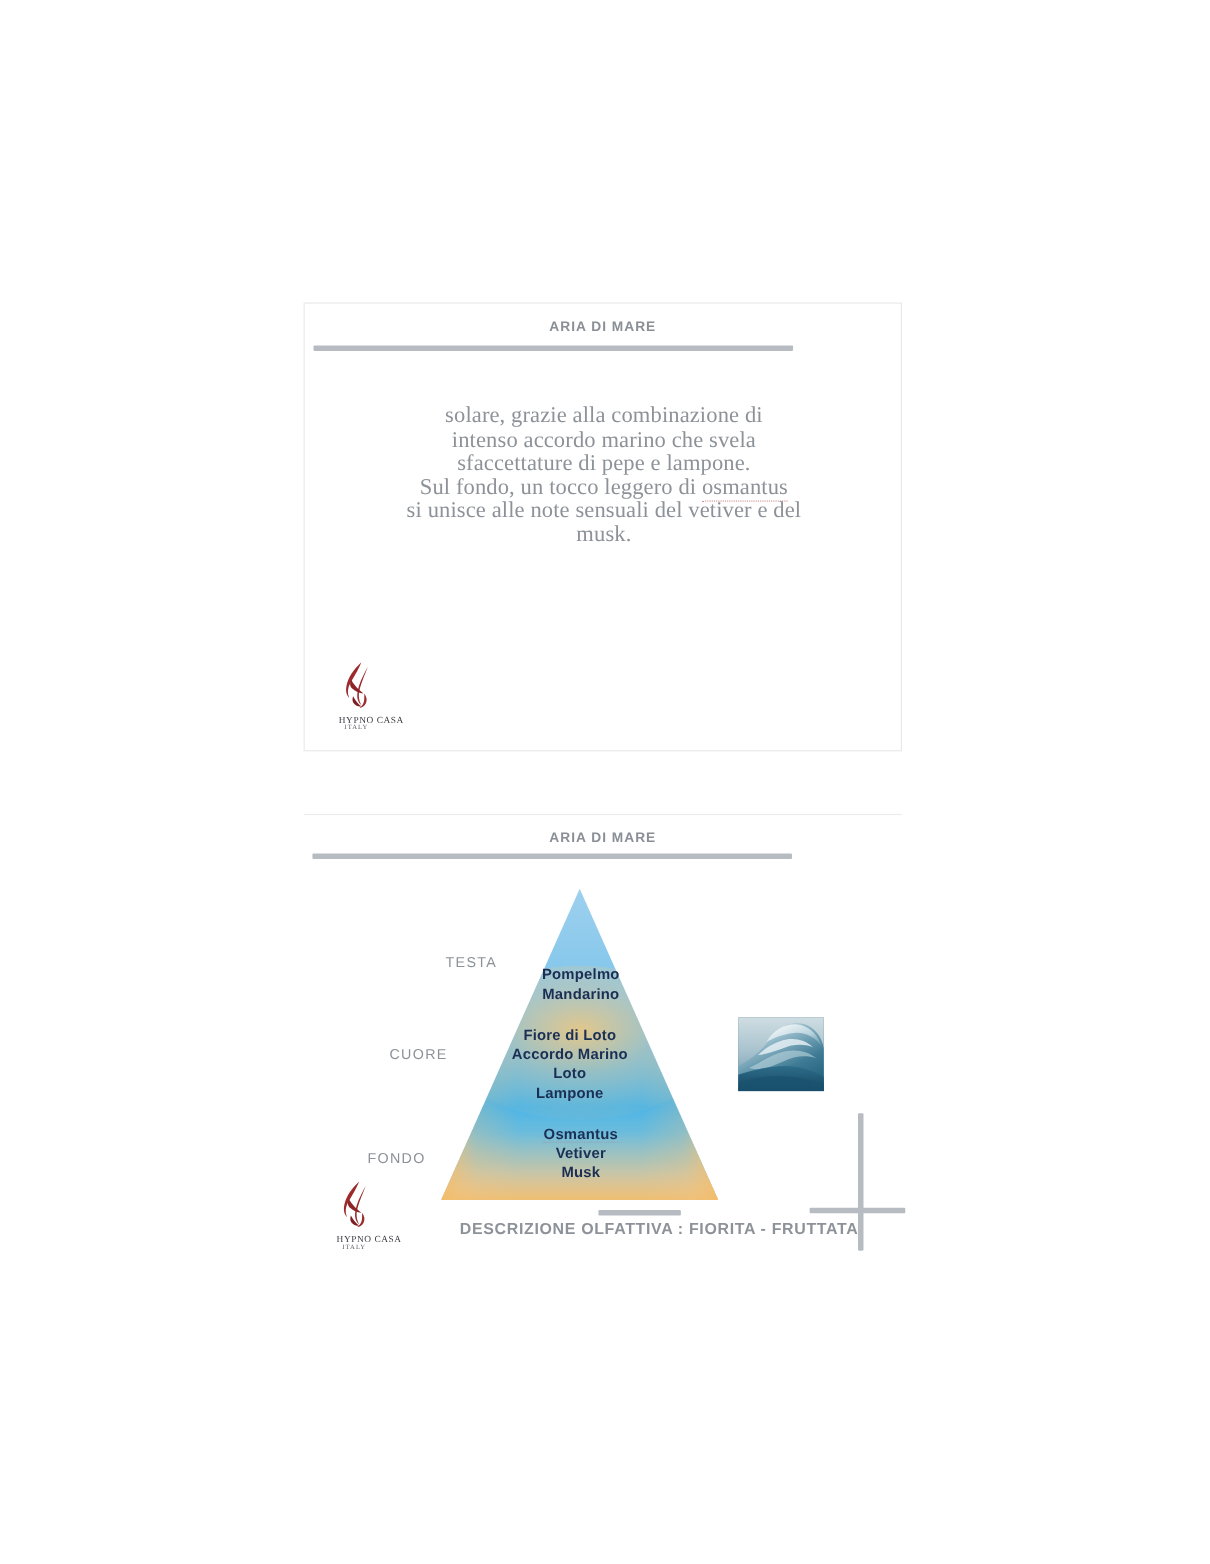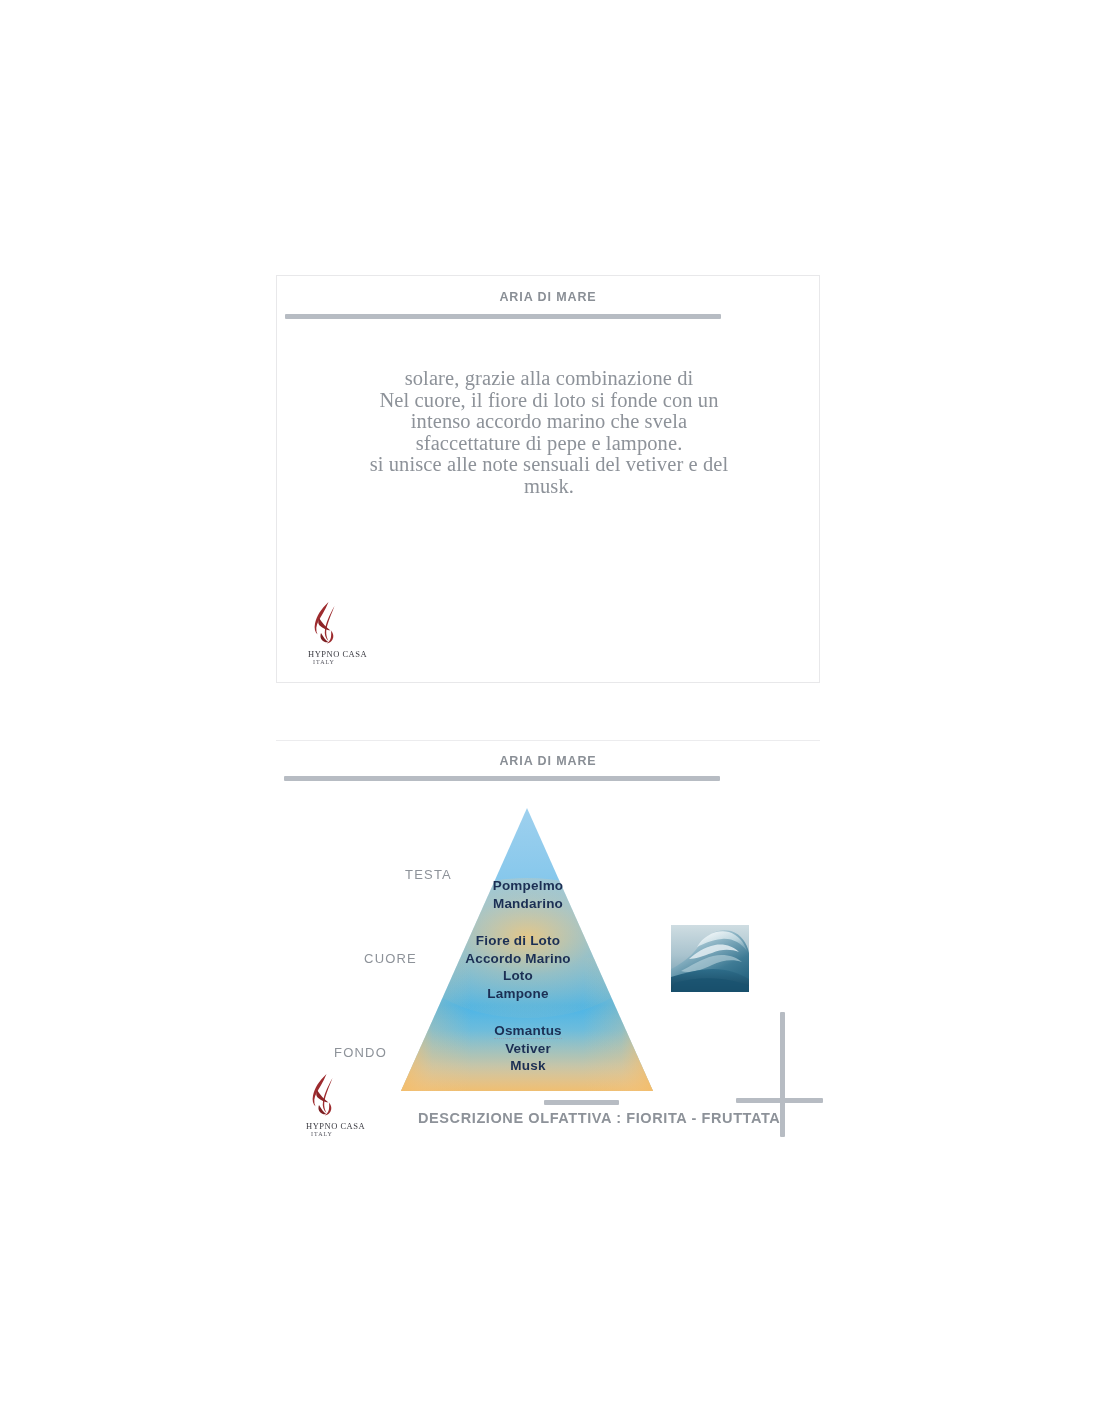--- a/index.html
+++ b/index.html
@@ -176,21 +176,21 @@
   .side-label {
     position: absolute;
     font-family: "Liberation Sans", sans-serif;
     font-size: 13px;
     font-weight: normal;
     letter-spacing: 1.2px;
     color: #8d9299;
     text-align: right;
   }
   .label-testa { left: 310px; top: 867px; width: 142px; }
-  .label-cuore { left: 275px; top: 951px; width: 142px; }
+  .label-cuore { left: 265px; top: 951px; width: 142px; }
   .label-fondo { left: 245px; top: 1045px; width: 142px; }
 
   
   .wave-photo {
     position: absolute;
     left: 671px;
     top: 925px;
     width: 78px;
     height: 67px;
     overflow: hidden;
@@ -245,23 +245,23 @@
 <body>
 
 <div class="card-description">
 
   <div class="card-title">ARIA DI MARE</div>
 
   <div class="title-rule"></div>
 
   <div class="desc-body">
     <span class="ln">solare, grazie alla combinazione di</span>
-    <span class="ln">Nel cuore, il fiore di loto si fonde con un</span>
     <span class="ln">intenso accordo marino che svela</span>
     <span class="ln">sfaccettature di pepe e lampone.</span>
+    <span class="ln"><span>Sul fondo, un tocco leggero di </span><span class="misspell">osmantus</span></span>
     <span class="ln">si unisce alle note sensuali del vetiver e del</span>
     <span class="ln">musk.</span>
   </div>
 </div>
 
 <div class="logo logo-card1">
   <span class="mark">
     <svg viewBox="0 0 44 48" width="44" height="48" aria-hidden="true">
       <path d="M26.5 2 C19 9, 14.5 16, 13 23.5 C12 28.5, 13 32, 15.5 34.5 C13.5 30, 14 25.5, 16.5 21 C19 16.5, 23 10.5, 26.5 2 Z" fill="#9d2b2e"></path>
       <path d="M32.5 6 C27 16, 24 23, 23 29.5 C22.2 34.5, 23.4 38.2, 26.5 41 C23.8 36, 23.6 31, 25.4 25 C27 19.5, 29.8 13, 32.5 6 Z" fill="#9d2b2e"></path>

